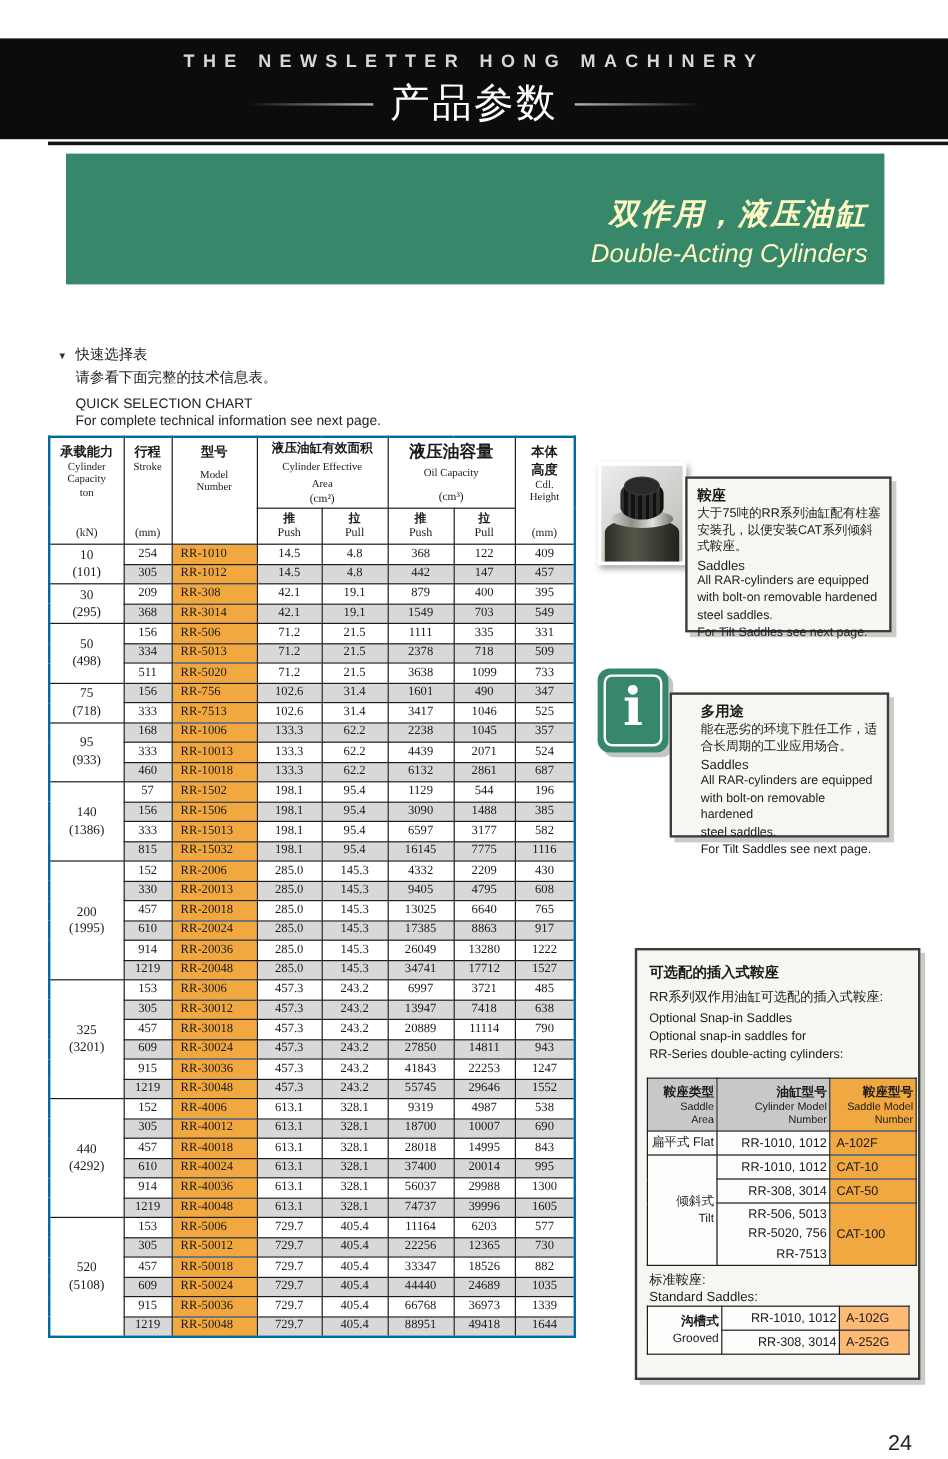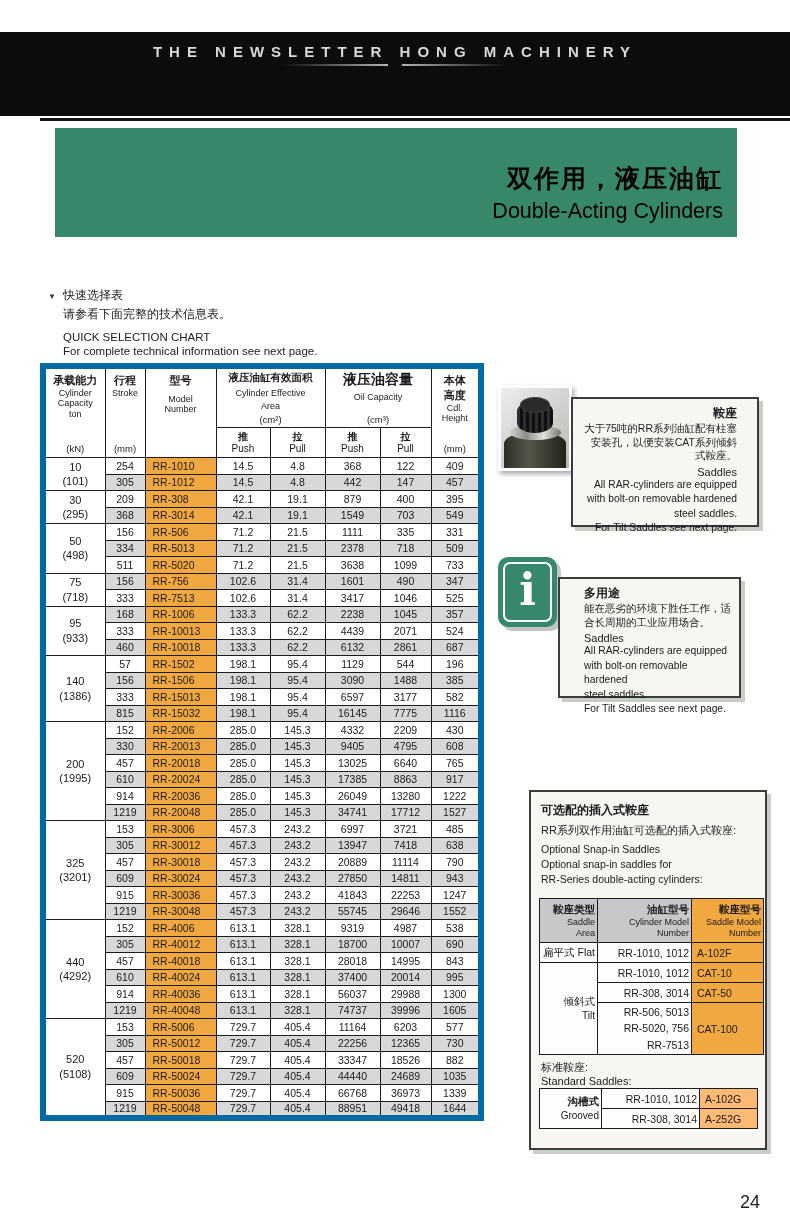--- a/index.html
+++ b/index.html
@@ -16,53 +16,53 @@
   .masthead-titlerow { display:flex; align-items:center; justify-content:center; gap:14px; margin-top:4px; }
   .masthead-line { width:105px; height:2px; }
   .masthead-line.l { background:linear-gradient(to right, rgba(180,180,180,0), #b5b5b5); }
   .masthead-line.r { background:linear-gradient(to left, rgba(180,180,180,0), #b5b5b5); }
   .masthead-title { font-size:33px; color:#ffffff; letter-spacing:2px; }
 
   .top-rule { left:40px; top:118px; width:750px; height:3px; background:#131313; }
 
   
   .green-banner { left:55px; top:128px; width:682px; height:109px; }
-  .gb-text { position:absolute; right:14px; top:34px; text-align:right; color:#000000; }
+  .gb-text { position:absolute; right:14px; top:34px; text-align:right; color:#fef9c3;font-style:italic; }
   .gb-zh { font-size:25px; font-weight:bold; letter-spacing:2px; }
   .gb-en { font-size:21.5px; margin-top:4px; }
 
   
   .intro { left:48px; top:287px; font-size:12px; color:#222; }
   .intro-row1 { display:flex; gap:7px; align-items:baseline; }
   .intro-marker { font-size:8px; color:#333; }
   .intro-zh2 { margin-left:15px; margin-top:2px; }
   .intro-en1 { margin-left:15px; margin-top:8px; font-size:11.5px; }
   .intro-en2 { margin-left:15px; margin-top:2px; font-size:11.5px; }
 
   
   .spec-wrap { left:40px; top:363px; width:438px; }
-  table.spec { border-collapse:collapse; table-layout:fixed; width:438px; border:6px solid #0369a1; }
+  table.spec { border-collapse:collapse; table-layout:fixed; width:438px; border:2px solid #0369a1;font-family:Liberation Serif, serif; }
   .spec th, .spec td { border:1px solid #1c1c1c; text-align:center; vertical-align:middle; padding:0; overflow:hidden; }
   .spec thead th { background:#ffffff; font-weight:normal; }
   .spec .r2 th { height:30px; font-size:10px; line-height:1.15; }
   .spec .zh { font-weight:bold; font-size:11px; }
   .spec .en { font-size:9px; line-height:1.15; }
   .spec .unit { font-size:9.5px; }
   .stack { display:flex; flex-direction:column; justify-content:flex-start; align-items:center; height:88px; padding:4px 1px 3px 1px; }
   .stack .sp { flex:1; }
   .stack2 { display:flex; flex-direction:column; justify-content:center; gap:3px; align-items:center; height:58px; padding:2px 1px; }
   .model-hd { background:#F2A840; }
   .spec tbody td { font-size:10.5px; height:16.5px; line-height:1; background:#ffffff; }
   .spec tbody td.shade { background:#D8D8D8; }
   .spec tbody td.model-cell { background:#F2A840; text-align:left; padding-left:7px; }
   .spec tbody td.cap-cell { background:#ffffff; font-size:11px; line-height:1.3; }
 
   
   .panel-box { background:#f6f6f3; border:2px solid #3c3c3c; box-shadow:4px 4px 0 #c9cdc7; }
-  .saddle-box { left:571px; top:397px; width:188px; height:130px; padding:6px 20px 6px 8px;text-align:right; }
+  .saddle-box { left:571px; top:397px; width:172px; height:130px; padding:6px 6px 6px 8px; }
   .p-title-zh { font-size:12px; font-weight:bold; }
   .p-zh { font-size:10.5px; line-height:1.3; }
   .p-title-en { font-size:11px; margin-top:3px; }
   .p-en { font-size:10.3px; line-height:1.4; }
 
   .photo { left:498px; top:385px; width:74px; height:86px; border:3px solid #ffffff;
            background:linear-gradient(135deg,#ededed,#b7b7b2); box-shadow:2px 3px 5px rgba(0,0,0,.35); overflow:hidden; }
   .ph-body { position:absolute; left:3px; right:3px; top:44px; bottom:-4px;
              background:linear-gradient(to right,#2e2e27,#56564a 40%,#22221d);
              border-radius:50% 50% 0 0 / 28% 28% 0 0; }
@@ -106,20 +106,21 @@
 
   .page-number { left:700px; top:1164px; width:60px; text-align:right; font-size:18px; color:#222;margin-top:28px; }
 </style>
 </head>
 <body>
 
 <div class="abs masthead">
   <div class="masthead-kicker">THE NEWSLETTER HONG MACHINERY</div>
   <div class="masthead-titlerow">
     <div class="masthead-line l"></div>
+    <div class="masthead-title">产品参数</div>
     <div class="masthead-line r"></div>
   </div>
 </div>
 
 <div class="abs top-rule"></div>
 
 <div class="abs green-banner" style="background:#37886B;">
   <div class="gb-text">
     <div class="gb-zh">双作用，液压油缸</div>
     <div class="gb-en">Double-Acting Cylinders</div>

